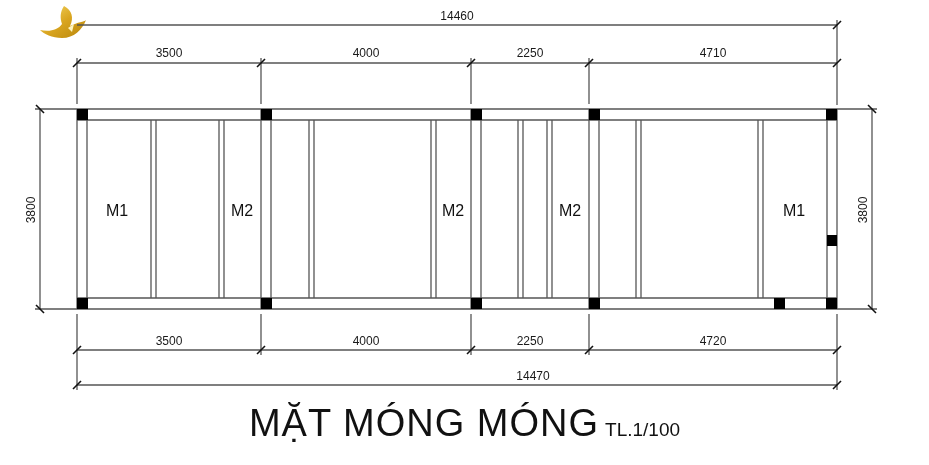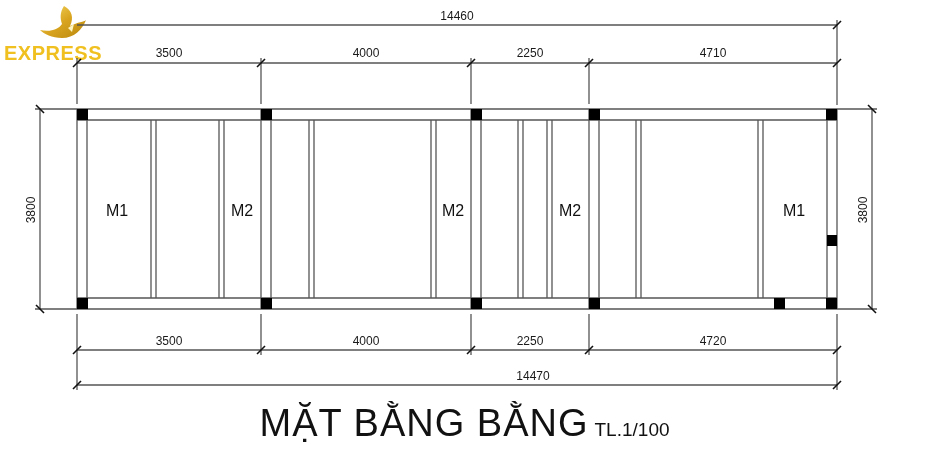--- a/index.html
+++ b/index.html
@@ -21,21 +21,20 @@
     <defs>
       <linearGradient id="gold" x1="0" y1="0" x2="1" y2="1">
         <stop offset="0" stop-color="#f7dc6a"></stop>
         <stop offset="0.5" stop-color="#d9a520"></stop>
         <stop offset="1" stop-color="#b8860b"></stop>
       </linearGradient>
     </defs>
     <path d="M62 4 C70 8 72 16 68 24 C76 20 82 20 84 18 C80 28 72 36 60 36 C50 36 42 32 38 28 C48 30 56 28 60 22 C58 16 58 10 62 4 Z" fill="url(#gold)"></path>
     <path d="M66 26 L72 22 L70 30 Z" fill="#fff5c0"></path>
   </svg>
-  <div class="logo-text">EXPRESS</div>
 </div>
 
 <svg id="drawing" width="929" height="400" viewBox="0 0 929 400">
   <g stroke="#555" stroke-width="1.3" fill="none">
 
     <line x1="77" y1="25" x2="837" y2="25"></line>
     <line x1="837" y1="20" x2="837" y2="105"></line>
 
     <line x1="77" y1="63" x2="837" y2="63"></line>
     <line x1="77" y1="58" x2="77" y2="104"></line>
@@ -148,14 +147,14 @@
   <text class="dimtext" x="0" y="0" transform="translate(867,210) rotate(-90)">3800</text>
 
   <text class="label" x="117" y="216">M1</text>
   <text class="label" x="242" y="216">M2</text>
   <text class="label" x="453" y="216">M2</text>
   <text class="label" x="570" y="216">M2</text>
   <text class="label" x="794" y="216">M1</text>
 </svg>
 
 <div class="title">
-  <span class="title-main">MẶT BẰNG BẰNG</span><span class="title-scale">TL.1/100</span>
+  <span class="title-main">MẶT MÓNG MÓNG</span><span class="title-scale">TL.1/100</span>
 </div>
 
 </body></html>

